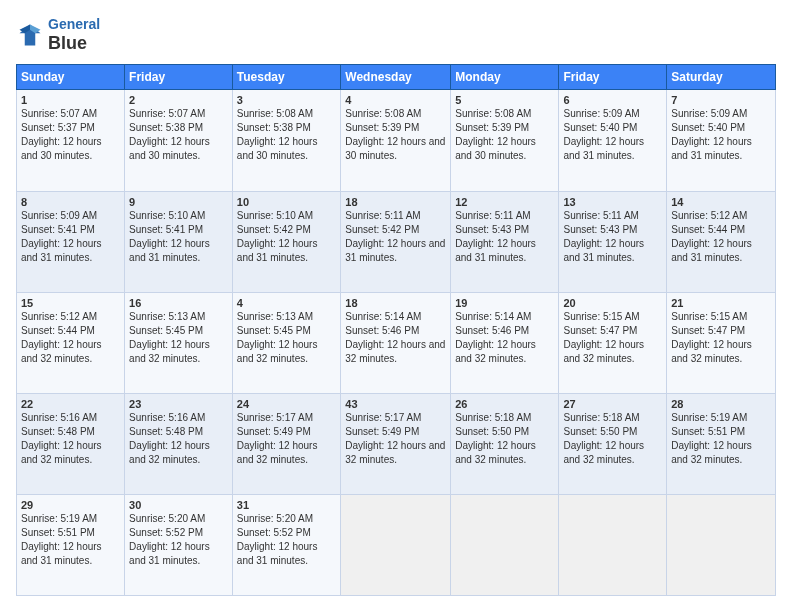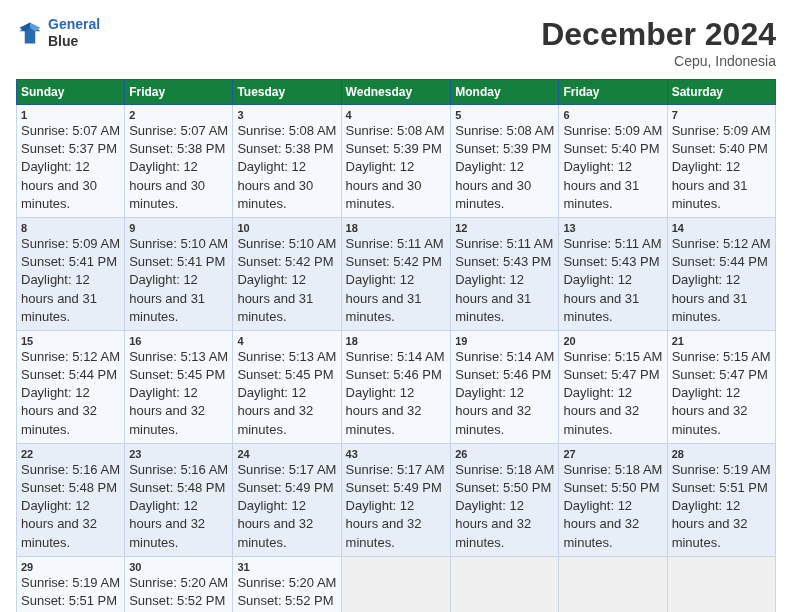--- a/index.html
+++ b/index.html
@@ -13,21 +13,21 @@
     .page {
       width: 792px;
       height: 612px;
       padding: 16px;
       display: flex;
       flex-direction: column;
     }
     .header {
       display: flex;
       justify-content: space-between;
-      align-items: flex-start;
+      align-items: center;
       margin-bottom: 10px;
     }
     .logo {
       display: flex;
       align-items: center;
       gap: 4px;
     }
     .logo-bird {
       width: 28px;
       height: 28px;
@@ -43,21 +43,21 @@
     .location {
       font-size: 14px;
       color: #555;
     }
     .calendar {
       width: 100%;
       border-collapse: collapse;
       flex: 1;
     }
     .calendar thead tr {
-      background: #15803d;
+      background: #3b82f6;
       color: #fff;
     }
     .calendar thead th {
       padding: 5px 4px;
       font-size: 12px;
       font-weight: bold;
       text-align: left;
       border: 1px solid #1a5a9e;
     }
     .calendar tbody tr {
@@ -77,21 +77,21 @@
       width: 113px;
       vertical-align: top;
     }
     .day-num {
       font-size: 11px;
       font-weight: bold;
       display: block;
       margin-bottom: 1px;
     }
     .day-info {
-      font-size: 13px;
+      font-size: 10px;
       line-height: 1.4;
       color: #333;
     }
     .empty-cell {
       background: #f0f0f0 !important;
     }
   </style>
 </head>
 <body>
 
@@ -100,26 +100,22 @@
     <div class="logo">
       <svg class="logo-bird" viewBox="0 0 32 32">
         <polygon points="16,4 28,14 22,14 22,28 10,28 10,14 4,14" fill="#2a6ab0"></polygon>
         <polygon points="16,4 28,10 22,14 16,10" fill="#5a9fd4"></polygon>
         <polygon points="16,4 4,10 10,14 16,10" fill="#1a5a9e"></polygon>
       </svg>
       <div>
         <div style="font-size:14px;font-weight:bold;color:#333;line-height:1.2;">
           <span style="color:#2a6ab0">General</span>
         </div>
-        <div style="font-size:14px;font-weight:bold;color:#333;line-height:1.2;">Blue</div>
+        <div style="font-size:18px;font-weight:bold;color:#333;line-height:1.2;">Blue</div>
       </div>
-    </div>
-    <div class="title-block">
-      <div class="month-title">December 2024</div>
-      <div class="location">Cepu, Indonesia</div>
     </div>
   </div>
 
   <table class="calendar">
     <thead>
       <tr>
       <th>Sunday</th>
           <th>Friday</th>
           <th>Tuesday</th>
           <th>Wednesday</th>

